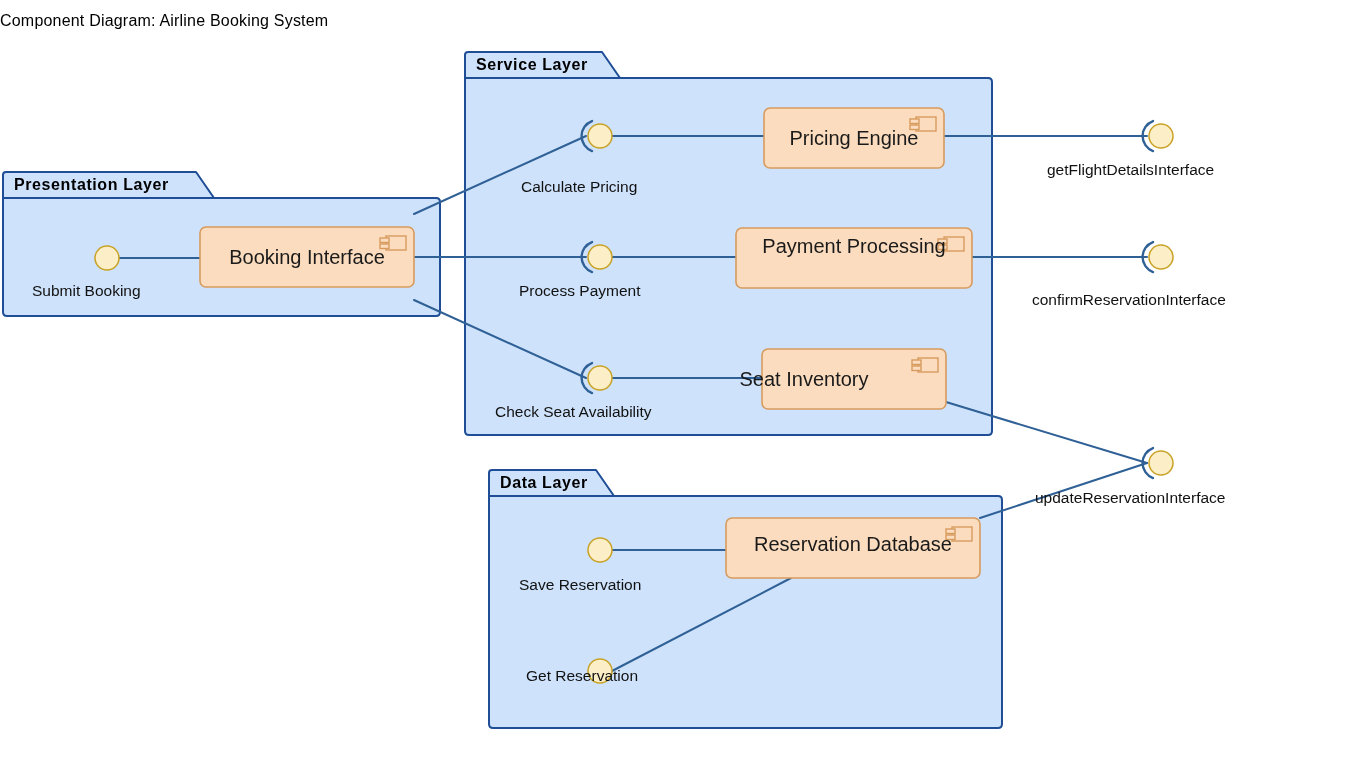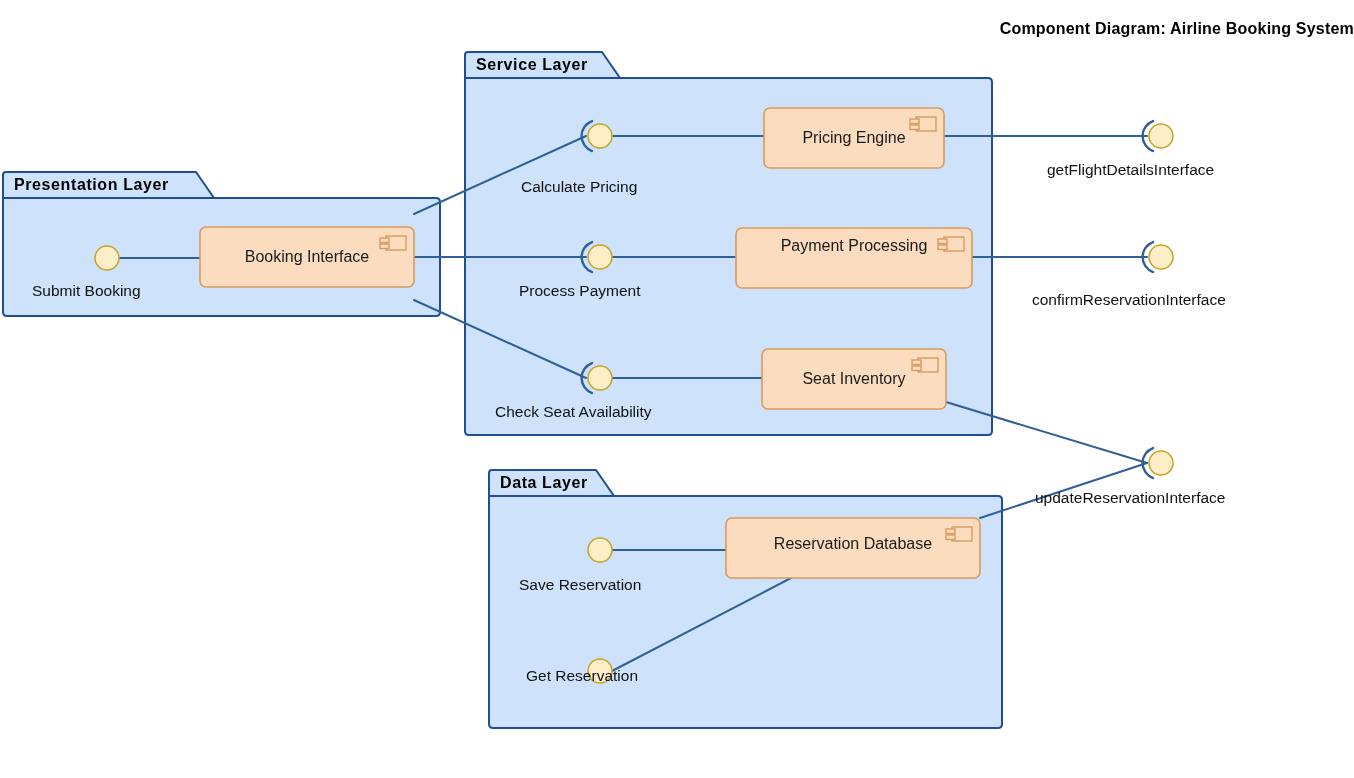--- a/index.html
+++ b/index.html
@@ -24,43 +24,43 @@
   svg.canvas {
     position: absolute;
     left: 0; top: 0;
     width: 1354px;
     height: 778px;
     display: block;
   }
   .diagram-title {
     position: absolute;
     left: 0;
-    top: 20px;
-    width: 1354px;
-    text-align: right;
+    top: 12px;
+    width: 1354px;
+    text-align: left;
     font-size: 16px;
-    font-weight: bold;
+    font-weight: normal;
     color: #000000;
     letter-spacing: 0.2px;
     font-family: "Liberation Sans", sans-serif;
   }
   
   .pkg-label {
     position: absolute;
     font-size: 16px;
     font-weight: bold;
     color: #000000;
     letter-spacing: 0.6px;
     white-space: nowrap;
     font-family: "Liberation Sans", sans-serif;
   }
   
   .comp-label {
     position: absolute;
-    font-size: 16px;
+    font-size: 20px;
     color: #1a1a1a;
     white-space: nowrap;
     font-family: "Liberation Sans", sans-serif;
   }
   
   .iface-label {
     position: absolute;
     font-size: 15.5px;
     color: #111111;
     white-space: nowrap;
@@ -183,21 +183,21 @@
       </g>
   </svg>
 
   <div id="labels-layer">
       <div class="pkg-label" style="left: 14px; top: 176px;">Presentation Layer</div>
       <div class="pkg-label" style="left: 476px; top: 56px;">Service Layer</div>
       <div class="pkg-label" style="left: 500px; top: 474px;">Data Layer</div>
       <div class="comp-label" style="left: 307px; top: 257px; transform: translate(-50%, -50%);">Booking Interface</div>
       <div class="comp-label" style="left: 854px; top: 138px; transform: translate(-50%, -50%);">Pricing Engine</div>
       <div class="comp-label" style="left: 854px; top: 246px; transform: translate(-50%, -50%);">Payment Processing</div>
-      <div class="comp-label" style="left: 854px; top: 379px; transform: translate(-50%, -50%);">Seat Inventory</div>
+      <div class="comp-label" style="left: 804px; top: 379px; transform: translate(-50%, -50%);">Seat Inventory</div>
       <div class="comp-label" style="left: 853px; top: 544px; transform: translate(-50%, -50%);">Reservation Database</div>
       <div class="iface-label" style="left: 32px; top: 282px;">Submit Booking</div>
       <div class="iface-label" style="left: 521px; top: 161px; margin-top: 17px;">Calculate Pricing</div>
       <div class="iface-label" style="left: 519px; top: 282px;">Process Payment</div>
       <div class="iface-label" style="left: 495px; top: 403px;">Check Seat Availability</div>
       <div class="iface-label" style="left: 519px; top: 576px;">Save Reservation</div>
       <div class="iface-label" style="left: 526px; top: 667px;">Get Reservation</div>
       <div class="iface-label" style="left: 1047px; top: 161px;">getFlightDetailsInterface</div>
       <div class="iface-label" style="left: 1032px; top: 282px; margin-top: 9px;">confirmReservationInterface</div>
       <div class="iface-label" style="left: 1035px; top: 489px;">updateReservationInterface</div>

